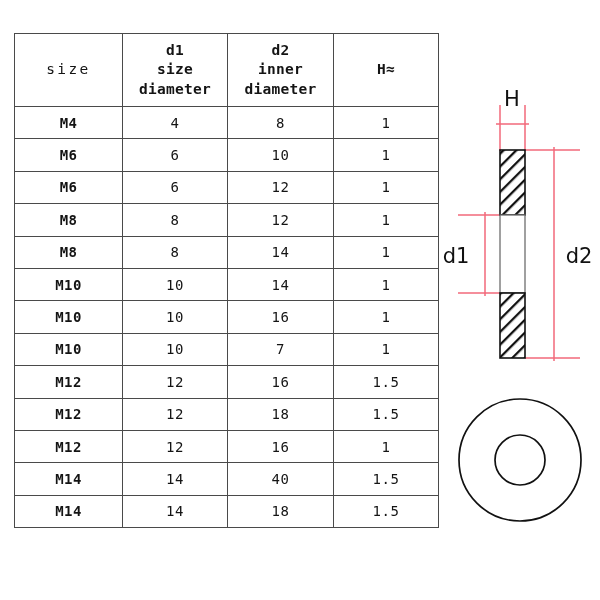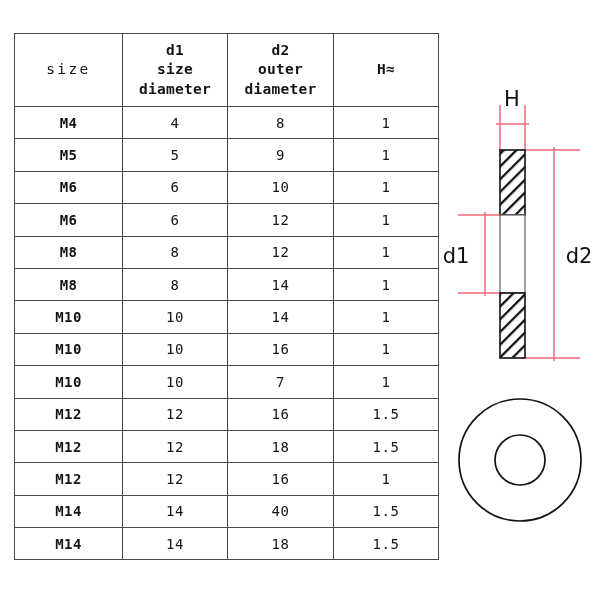--- a/index.html
+++ b/index.html
@@ -100,39 +100,33 @@
       <th class="plain-head">
         <span class="head-line">size</span>
       </th>
       <th>
         <span class="head-line">d1</span>
         <span class="head-line">size</span>
         <span class="head-line">diameter</span>
       </th>
       <th>
         <span class="head-line">d2</span>
-        <span class="head-line">outer</span>
+        <span class="head-line">inner</span>
         <span class="head-line">diameter</span>
       </th>
       <th>
         <span class="head-line">H≈</span>
       </th>
     </tr>
   </thead>
   <tbody id="spec-table-body">
       <tr>
         <td class="size-cell">M4</td>
         <td>4</td>
         <td>8</td>
-        <td>1</td>
-      </tr>
-      <tr>
-        <td class="size-cell">M5</td>
-        <td>5</td>
-        <td>9</td>
         <td>1</td>
       </tr>
       <tr>
         <td class="size-cell">M6</td>
         <td>6</td>
         <td>10</td>
         <td>1</td>
       </tr>
       <tr>
         <td class="size-cell">M6</td>

